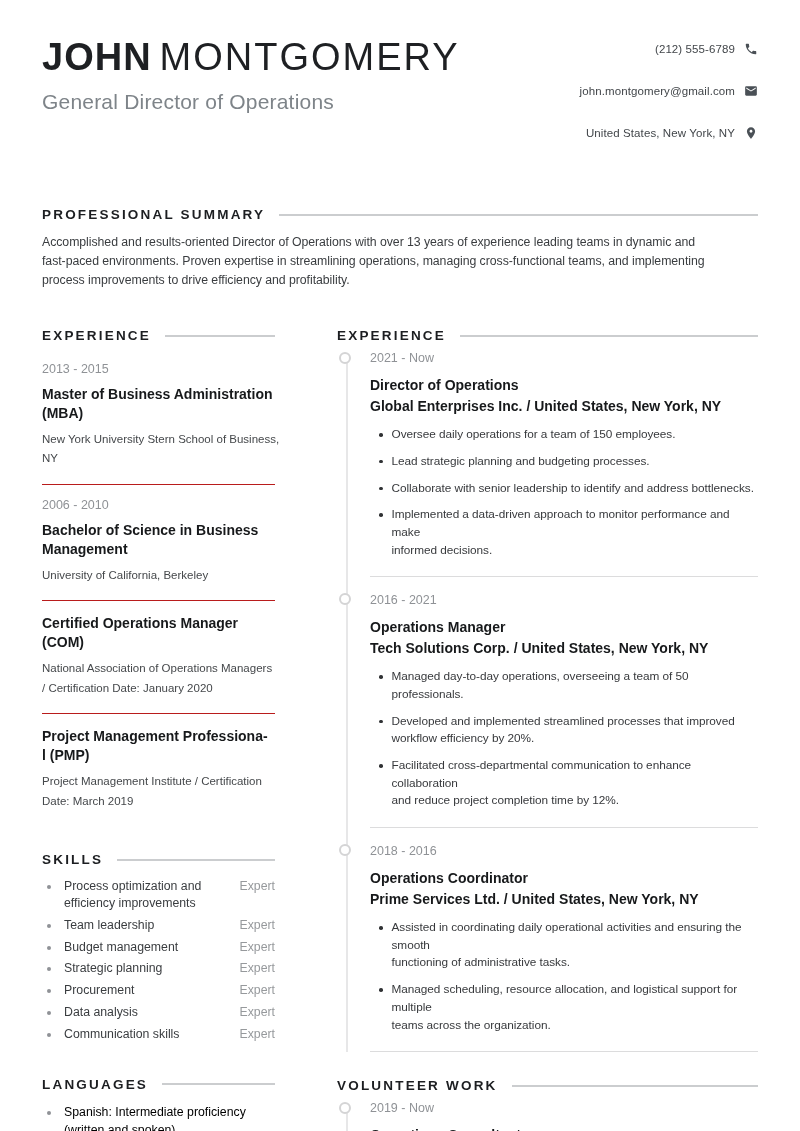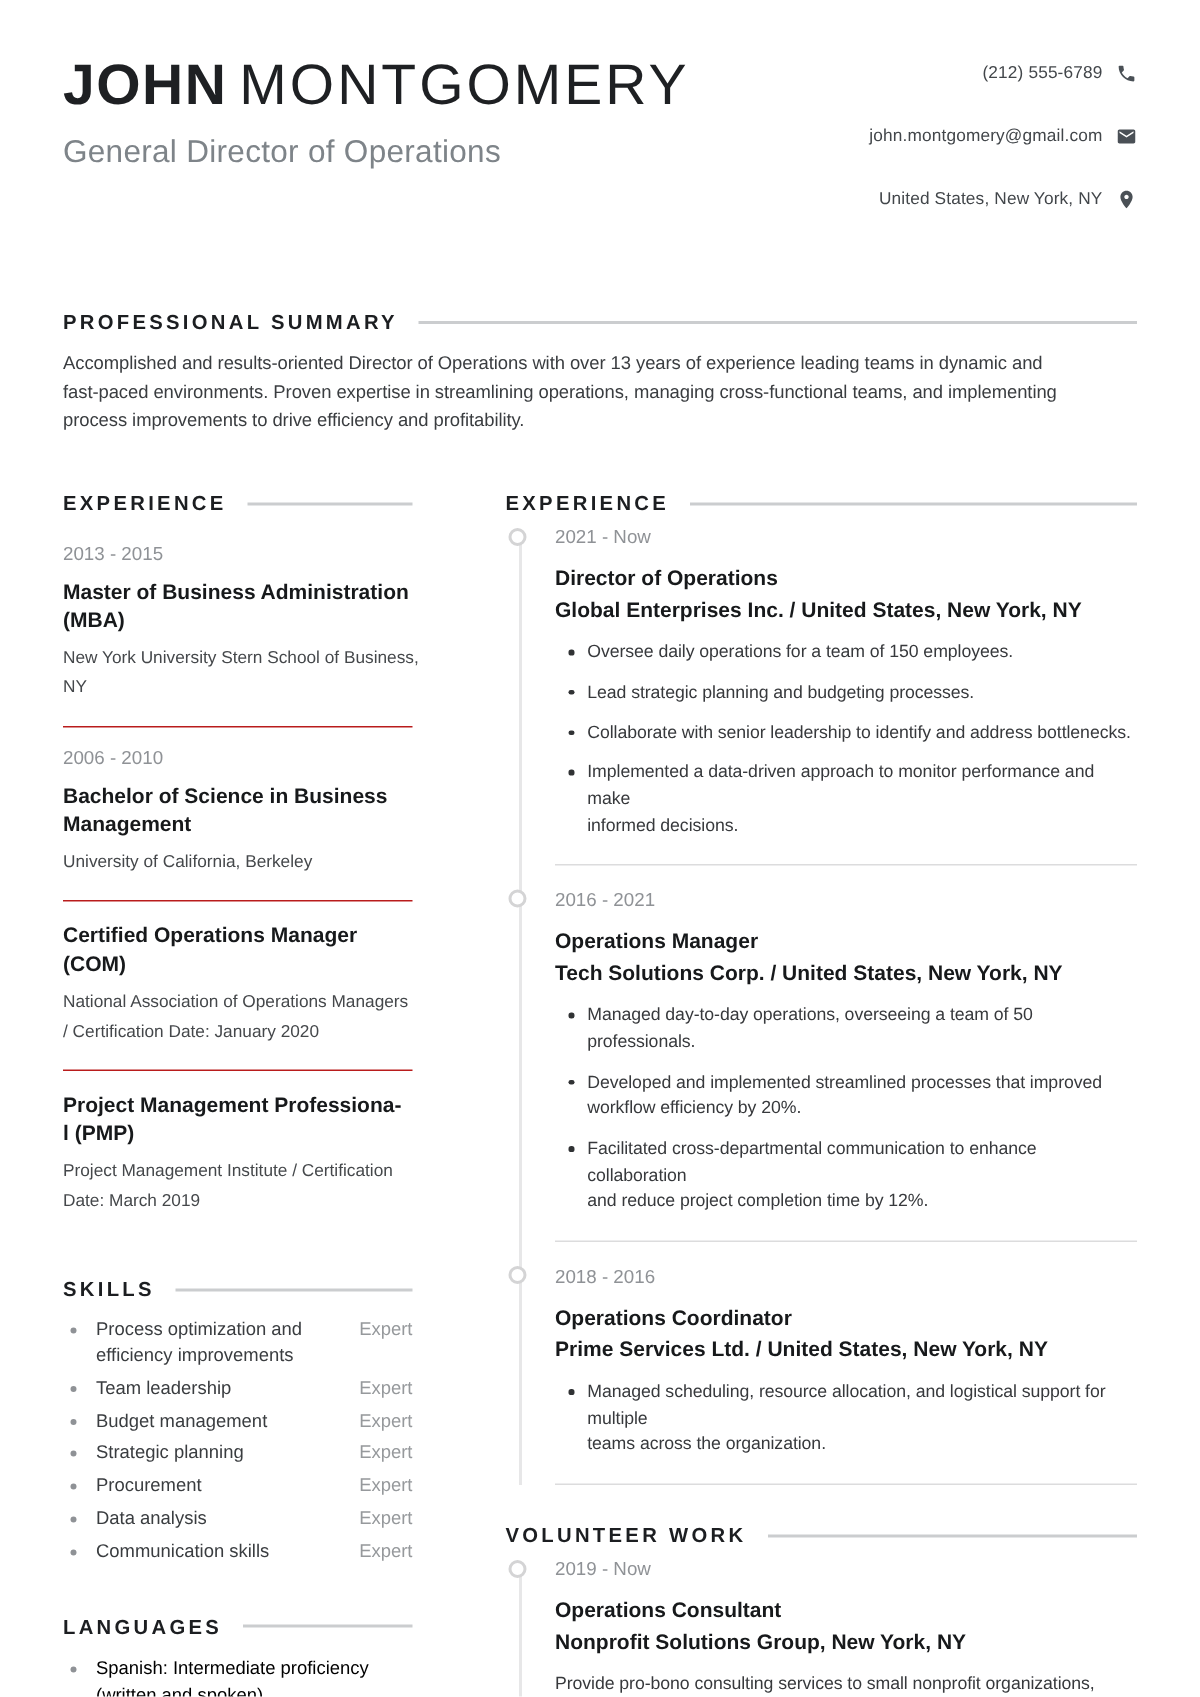--- a/index.html
+++ b/index.html
@@ -295,20 +295,25 @@
               <div class="job-divider"></div>
             </article>
 
             <article class="tjob">
               <span class="t-circle"></span>
               <div class="t-date">2018 - 2016</div>
               <h3 class="t-title">Operations Coordinator</h3>
               <h3 class="t-company">Prime Services Ltd. / United States, New York, NY</h3>
               <div class="jbullets">
 
+                  <div class="jbullet">
+                    <span class="jdot"></span>
+                    <span class="jtext">Assisted in coordinating daily operational activities and ensuring the smooth
+functioning of administrative tasks.</span>
+                  </div>
 
                   <div class="jbullet">
                     <span class="jdot"></span>
                     <span class="jtext">Managed scheduling, resource allocation, and logistical support for multiple
 teams across the organization.</span>
                   </div>
                 </div>
               <div class="job-divider"></div>
             </article>
           </div>

